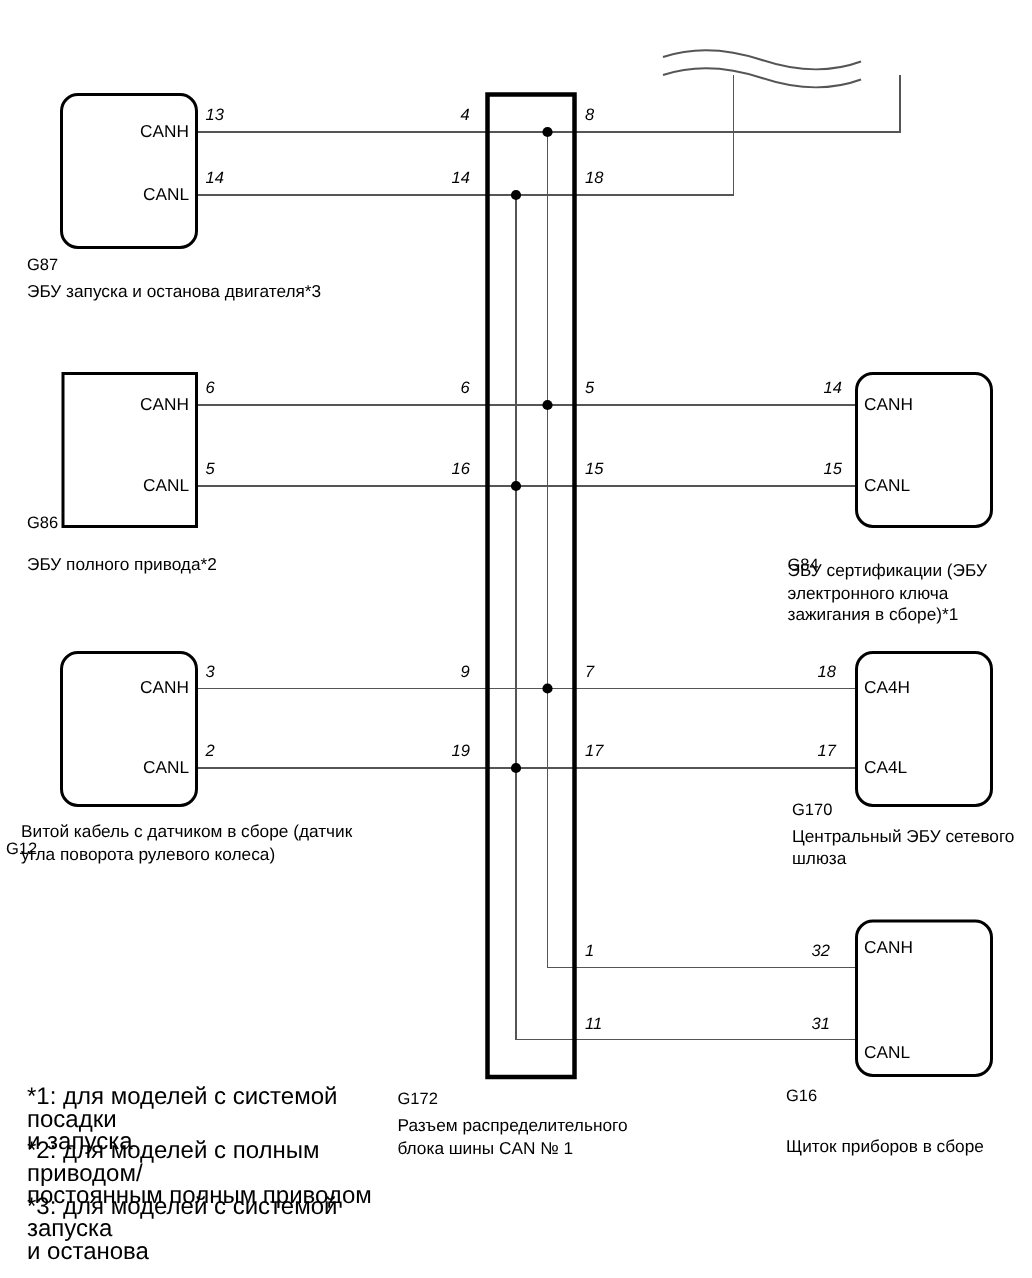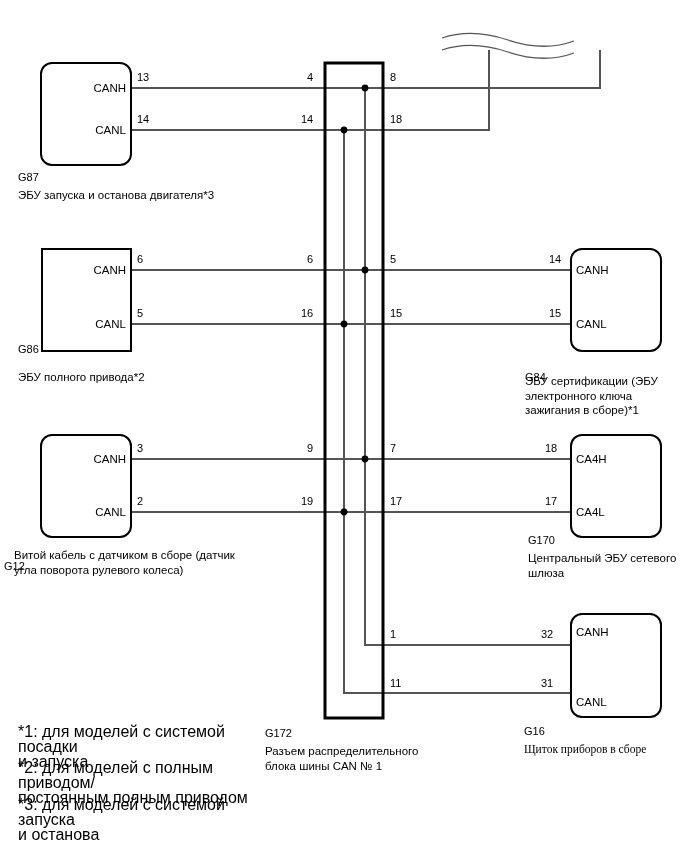--- a/index.html
+++ b/index.html
@@ -41,20 +41,21 @@
     line-height: 1;
   }
   .pin-name.right-aligned { text-align: right; }
 
   .pin-num {
     position: absolute;
     font-size: 11px;
     color: #000000;
     white-space: nowrap;
     line-height: 1;
+    font-style: italic;
   }
 
   .dev-label {
     position: absolute;
     font-size: 11.5px;
     color: #000000;
     line-height: 14.5px;
     white-space: pre-line;
   }
   .dev-code {
@@ -179,21 +180,21 @@
   <div class="dev-code" style="left:528px; top:535px;">G170</div>
   <div class="dev-label" style="left:528px; top:551px; width:160px;">Центральный ЭБУ сетевого
 шлюза</div>
 
   <div class="ecu-box rounded" style="left:570px; top:613px; width:92px; height:105px;"></div>
   <div class="pin-name" style="left:576px; top:627px;">CANH</div>
   <div class="pin-name" style="left:576px; top:697px;">CANL</div>
   <div class="pin-num" style="left:541px; top:629px;">32</div>
   <div class="pin-num" style="left:541px; top:678px;">31</div>
   <div class="dev-code" style="left:524px; top:726px;">G16</div>
-  <div class="dev-label" style="left:524px; top:742px; width:165px;font-family:Liberation Serif, serif;">Щиток приборов в сборе</div>
+  <div class="dev-label" style="left:524px; top:758px; width:165px;">Щиток приборов в сборе</div>
 
   <div class="pin-num" style="left:307px; top:72px;">4</div>
   <div class="pin-num" style="left:301px; top:114px;">14</div>
   <div class="pin-num" style="left:307px; top:254px;">6</div>
   <div class="pin-num" style="left:301px; top:308px;">16</div>
   <div class="pin-num" style="left:307px; top:443px;">9</div>
   <div class="pin-num" style="left:301px; top:496px;">19</div>
 
   <div class="pin-num" style="left:390px; top:72px;">8</div>
   <div class="pin-num" style="left:390px; top:114px;">18</div>

